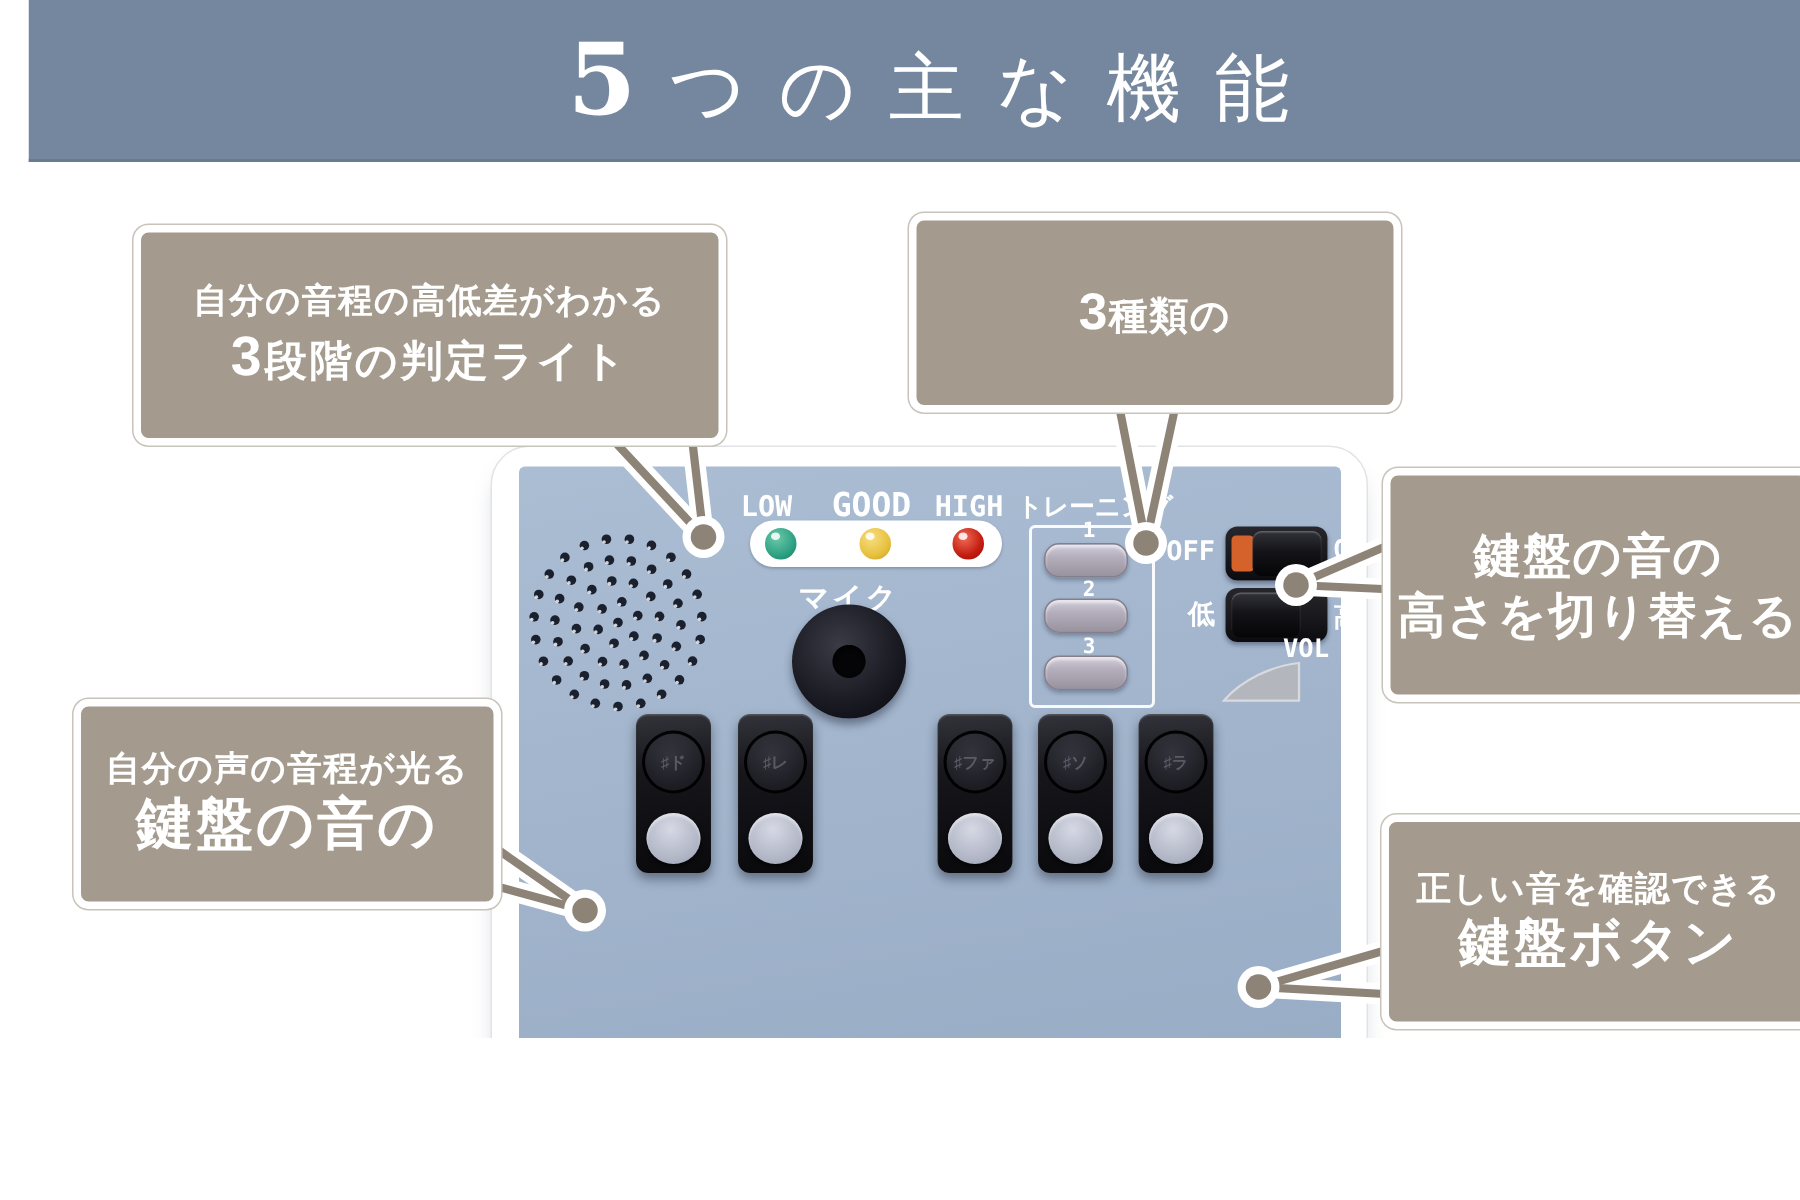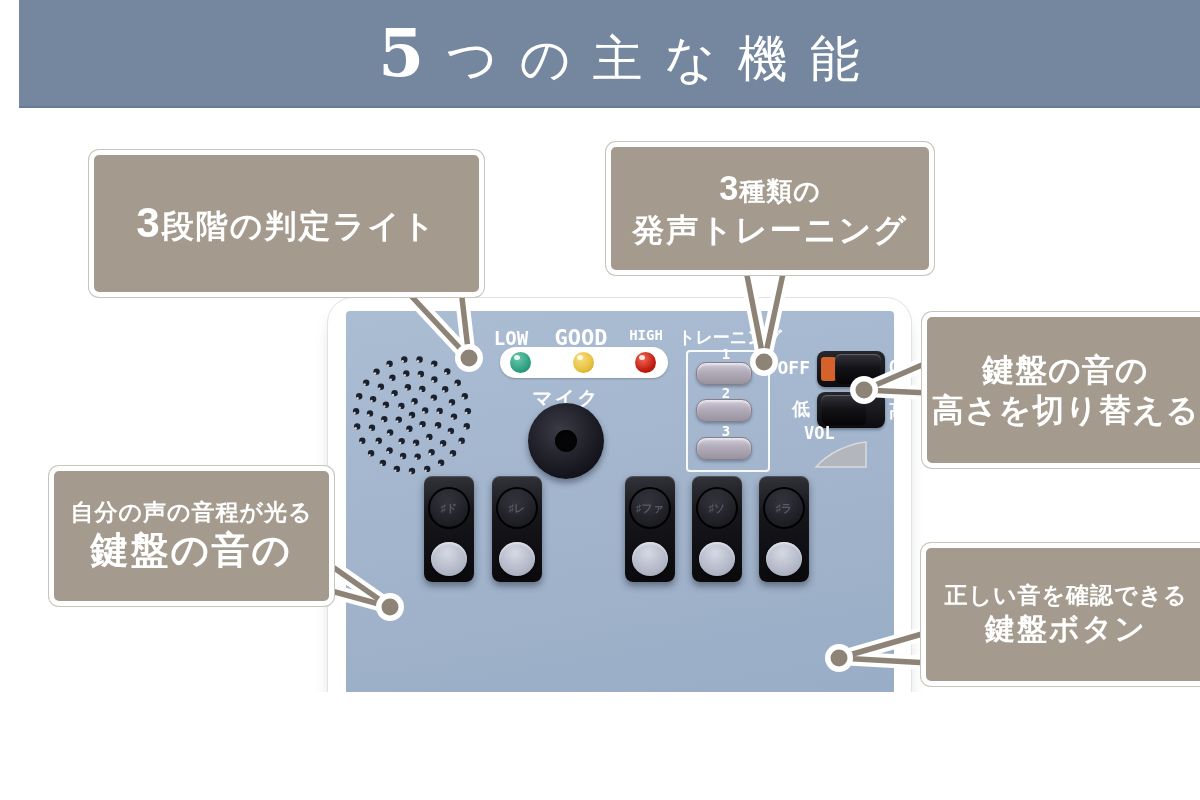--- a/index.html
+++ b/index.html
@@ -11,21 +11,21 @@
           border-bottom:2px solid #687b92;display:flex;align-items:center;justify-content:center;}
   .banner-title{color:#fff;font-family:"DejaVu Serif","Liberation Serif",serif;
                 font-size:50px;letter-spacing:0.44em;padding-left:0.44em;font-weight:500;}
   .banner-title::first-letter{font-size:1.3em;font-weight:700;}
 
   
   .callout{position:absolute;background:#a49b8e;border:5px solid #ffffff;border-radius:10px;
            box-shadow:0 0 0 1px #c9c4bb;color:#fff;display:flex;flex-direction:column;
            align-items:center;justify-content:center;text-align:center;z-index:40;line-height:1.25;}
   .co-small{font-size:23px;font-weight:700;letter-spacing:1px;}
-  .co-big{font-size:32px;font-weight:700;letter-spacing:2px;}
+  .co-big{font-size:28px;font-weight:700;letter-spacing:2px;}
   .biglead::first-letter{font-size:1.32em;}
   .co-mid{font-size:32px;font-weight:700;letter-spacing:1px;}
 
   #co-judgment{left:70px;top:150px;width:385px;height:137px;}
   #co-training{left:587px;top:142px;width:318px;height:123px;}
   #co-switch{left:903px;top:312px;width:277px;height:146px;}
   #co-keylight{left:30px;top:466px;width:275px;height:130px;}
   #co-keybutton{left:902px;top:543px;width:280px;height:133px;}
 
   
@@ -220,21 +220,21 @@
           <circle cx="121.9" cy="100.1" r="3.2" fill="#1a202e"></circle>
           <circle cx="120.3" cy="101.9" r="1.2" fill="rgba(255,255,255,0.8)"></circle>
           <circle cx="120.8" cy="115.3" r="3.2" fill="#1a202e"></circle>
           <circle cx="119.2" cy="117.1" r="1.2" fill="rgba(255,255,255,0.8)"></circle>
           <circle cx="115.7" cy="129.7" r="3.2" fill="#1a202e"></circle>
           <circle cx="114.1" cy="131.5" r="1.2" fill="rgba(255,255,255,0.8)"></circle>
         </svg>
 
       <span class="dlabel mono" style="left:139px;top:16px;width:52px;text-align:center;font-size:19px;">LOW</span>
       <span class="dlabel mono" style="left:205px;top:14px;width:60px;text-align:center;font-size:22px;">GOOD</span>
-      <span class="dlabel mono" style="left:272px;top:16px;width:56px;text-align:center;font-size:14px;">HIGH</span>
+      <span class="dlabel mono" style="left:272px;top:16px;width:56px;text-align:center;font-size:19px;">HIGH</span>
       <div class="led-pill">
         <span class="led led-green">
             <i></i>
           </span>
         <span class="led led-yellow">
             <i></i>
           </span>
         <span class="led led-red">
             <i></i>
           </span>
@@ -258,21 +258,21 @@
         <span class="sw-knob" style="left:18px;top:3px;"></span>
       </div>
       <span class="dlabel mono" style="left:543px;top:46px;width:34px;font-size:17px;">ON</span>
 
       <span class="dlabel" style="left:436px;top:86px;width:28px;text-align:right;font-size:18px;">低</span>
       <div class="switch-base" style="left:471px;top:81px;">
         <span class="sw-knob" style="left:4px;top:3px;"></span>
       </div>
       <span class="dlabel" style="left:543px;top:88px;width:28px;font-size:18px;">高</span>
 
-      <span class="dlabel mono" style="left:458px;top:112px;width:56px;text-align:left;font-size:17px;">VOL</span>
+      <span class="dlabel mono" style="left:484px;top:112px;width:56px;text-align:right;font-size:17px;">VOL</span>
       <svg class="vol-wedge" width="56" height="30" viewBox="0 0 56 30">
         <path d="M2,28 L52,28 L52,3 C34,5 14,14 2,28 Z" fill="#b4b6bd" stroke="#d9dade" stroke-width="1.5"></path>
       </svg>
     </div>
 
     <div class="keyboard">
       <div class="wkey">
         
         
       </div>
@@ -351,32 +351,32 @@
       <circle cx="371" cy="607" r="8.5" fill="#8d8477"></circle>
       <line x1="910" y1="632" x2="820" y2="658" stroke="#ffffff" stroke-width="14" stroke-linecap="round"></line>
       <line x1="910" y1="663" x2="820" y2="658" stroke="#ffffff" stroke-width="14" stroke-linecap="round"></line>
       <line x1="910" y1="632" x2="820" y2="658" stroke="#8d8477" stroke-width="5.5" stroke-linecap="round"></line>
       <line x1="910" y1="663" x2="820" y2="658" stroke="#8d8477" stroke-width="5.5" stroke-linecap="round"></line>
       <circle cx="820" cy="658" r="14" fill="#ffffff"></circle>
       <circle cx="820" cy="658" r="8.5" fill="#8d8477"></circle>
     </svg>
 
   <div class="callout" id="co-judgment">
+    <div class="co-small">自分の音程の高低差がわかる</div>
     <div class="co-big biglead">3段階の判定ライト</div>
   </div>
   <div class="callout" id="co-training">
     <div class="co-mid biglead" style="font-size:26px;">3種類の</div>
-    <div class="co-big">発声トレーニング</div>
   </div>
   <div class="callout" id="co-switch">
     <div class="co-mid">鍵盤の音の</div>
     <div class="co-mid">高さを切り替える</div>
   </div>
   <div class="callout" id="co-keylight">
     <div class="co-small">自分の声の音程が光る</div>
     <div class="co-big" style="font-size:38px;">鍵盤の音の</div>
   </div>
   <div class="callout" id="co-keybutton">
     <div class="co-small">正しい音を確認できる</div>
-    <div class="co-big" style="font-size:30px;text-align:right;">鍵盤ボタン</div>
+    <div class="co-big" style="font-size:35px;text-align:right;">鍵盤ボタン</div>
   </div>
 
 </div>
 
 </body></html>

